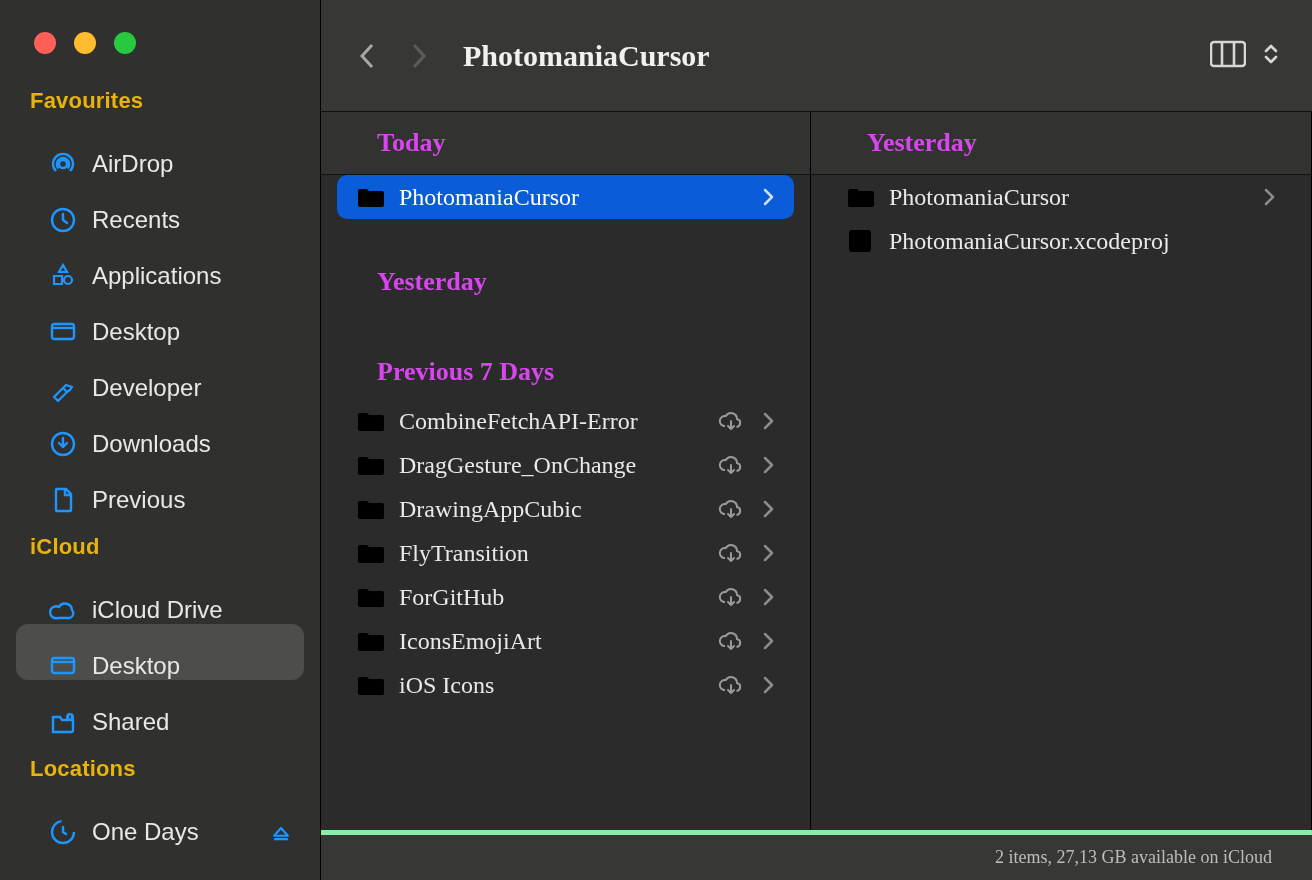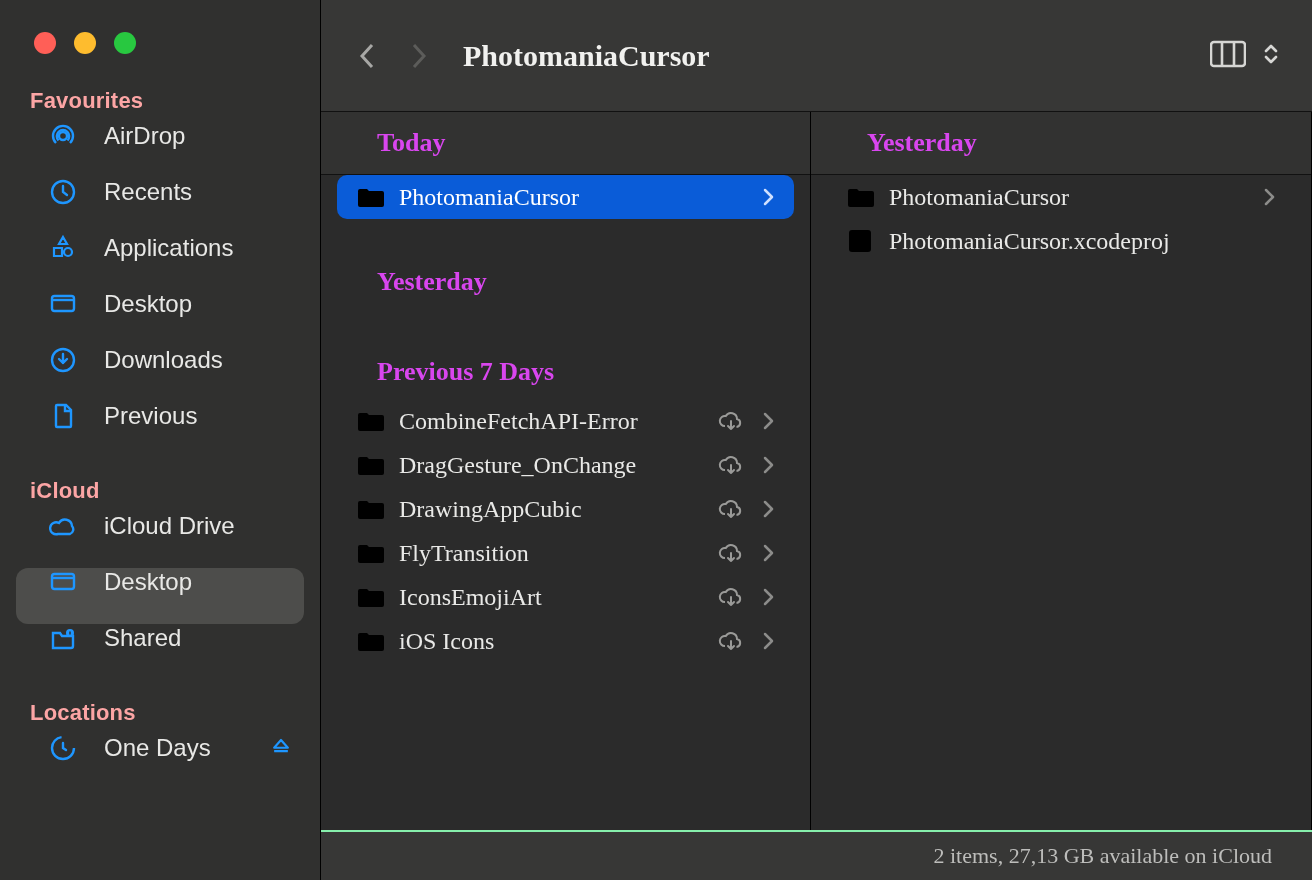--- a/index.html
+++ b/index.html
@@ -8,23 +8,23 @@
   .window { display: flex; width: 100%; height: 100%; }
 
   
   .sidebar { width: 320px; height: 100%; background: #30302f; padding: 0; overflow: hidden; }
   .traffic-lights { display: flex; gap: 18px; padding: 32px 0 28px 34px; }
   .tl { width: 22px; height: 22px; border-radius: 50%; }
   .tl-close { background: #ff5f57; }
   .tl-min   { background: #febc2e; }
   .tl-zoom  { background: #28c840; }
 
-  .section-hdr { padding: 6px 0 8px 30px; font-size: 22px; font-weight: 600; color: #fca5a5; letter-spacing: .2px; }
-
-  .nav-item { display: flex; align-items: flex-start; gap: 24px; height: 56px; padding: 0 0 0 30px; margin: 0 16px; border-radius: 12px; font-size: 24px; color: #e8e8e6; cursor: default; }
+  .section-hdr { padding: 6px 0 8px 30px; font-size: 22px; font-weight: 600; color: #eab308; letter-spacing: .2px; }
+
+  .nav-item { display: flex; align-items: flex-end; gap: 12px; height: 56px; padding: 0 0 0 30px; margin: 0 16px; border-radius: 12px; font-size: 24px; color: #e8e8e6; cursor: default; }
   .nav-item.selected { background: #4d4d4b; }
   .nav-item .icon { width: 34px; display:flex; justify-content:center; align-items:center; }
   .nav-item .icon svg { stroke: #1e96ff; fill: none; }
   .eject-icon svg { stroke: #8a8a88; }
 
   
   .main { flex: 1; display: flex; flex-direction: column; height:100%; background:#2b2b2b; border-left:1px solid #000;font-family:Liberation Serif, serif; }
 
   .toolbar { height: 112px; display:flex; align-items:center; padding: 0 32px 0 32px; background:#373736; border-bottom:1px solid #111; gap:20px; }
   .nav-arrow { width:30px; height:40px; display:flex; align-items:center; justify-content:center; }
@@ -44,21 +44,21 @@
 
   .row { display:flex; align-items:center; height:44px; padding:0 18px 0 20px; margin:0 16px; border-radius:10px; font-size:24px; color:#e9e9e7; gap:14px; cursor:default; }
   .row.selected { background:#0a5cd8; color:#fff; }
   .row .folder-ic { width:28px; display:flex; }
   .row .name { flex:1; white-space:nowrap; overflow:hidden; text-overflow:ellipsis; }
   .row .cloud-ic { width:30px; display:flex; justify-content:center; }
   .row .chev-ic { width:16px; display:flex; justify-content:center; }
   .row .chev-ic svg { stroke:#8c8c8a; }
   .row.selected .chev-ic svg { stroke:#cfe0ff; }
 
-  .statusbar { height:50px; border-top:2px solid #86efac; background:#373736; display:flex; align-items:center; justify-content:flex-end; padding:0 40px; font-size:22px; color:#bdbdbb; }
+  .statusbar { height:50px; border-top:5px solid #86efac; background:#373736; display:flex; align-items:center; justify-content:flex-end; padding:0 40px; font-size:18px; color:#bdbdbb; }
 </style>
 </head>
 <body>
 
 <svg width="0" height="0" style="position:absolute">
   <defs>
     <g id="ic-airdrop">
         <circle cx="14" cy="14" r="4" stroke-width="2.4"></circle>
         <path d="M7 21a10 10 0 1 1 14 0" stroke-width="2.4"></path>
         <path d="M9.5 18.5a6.2 6.2 0 1 1 9 0" stroke-width="2.4"></path>
@@ -160,20 +160,28 @@
        </span>
        <span>Applications</span>
         </div>
         <div class="nav-item">
           <span class="icon">
          <svg width="28" height="28" viewBox="0 0 28 28">
               <use href="#ic-desktop"></use>
             </svg>
        </span>
        <span>Desktop</span>
+        </div>
+        <div class="nav-item">
+          <span class="icon">
+         <svg width="28" height="28" viewBox="0 0 28 28">
+              <use href="#ic-hammer"></use>
+            </svg>
+       </span>
+       <span>Developer</span>
         </div>
         <div class="nav-item">
           <span class="icon">
          <svg width="28" height="28" viewBox="0 0 28 28">
               <use href="#ic-download"></use>
             </svg>
        </span>
        <span>Downloads</span>
         </div>
         <div class="nav-item">
@@ -344,20 +352,38 @@
                 <use href="#ic-chev"></use>
               </svg>
             </span>
           </div>
           <div class="row">
             <span class="folder-ic">
               <svg class="folder-svg" width="28" height="24" viewBox="0 0 28 24">
                 <use href="#ic-folder"></use>
               </svg>
             </span>
+         <span class="name">ForGitHub</span>
+         <span class="cloud-ic">
+             <svg width="28" height="24" viewBox="0 0 28 24">
+                <use href="#ic-cloud-dl"></use>
+              </svg>
+            </span>
+         <span class="chev-ic">
+             <svg width="14" height="20" viewBox="0 0 14 20">
+                <use href="#ic-chev"></use>
+              </svg>
+            </span>
+          </div>
+          <div class="row">
+            <span class="folder-ic">
+              <svg class="folder-svg" width="28" height="24" viewBox="0 0 28 24">
+                <use href="#ic-folder"></use>
+              </svg>
+            </span>
          <span class="name">IconsEmojiArt</span>
          <span class="cloud-ic">
              <svg width="28" height="24" viewBox="0 0 28 24">
                 <use href="#ic-cloud-dl"></use>
               </svg>
             </span>
          <span class="chev-ic">
              <svg width="14" height="20" viewBox="0 0 14 20">
                 <use href="#ic-chev"></use>
               </svg>

